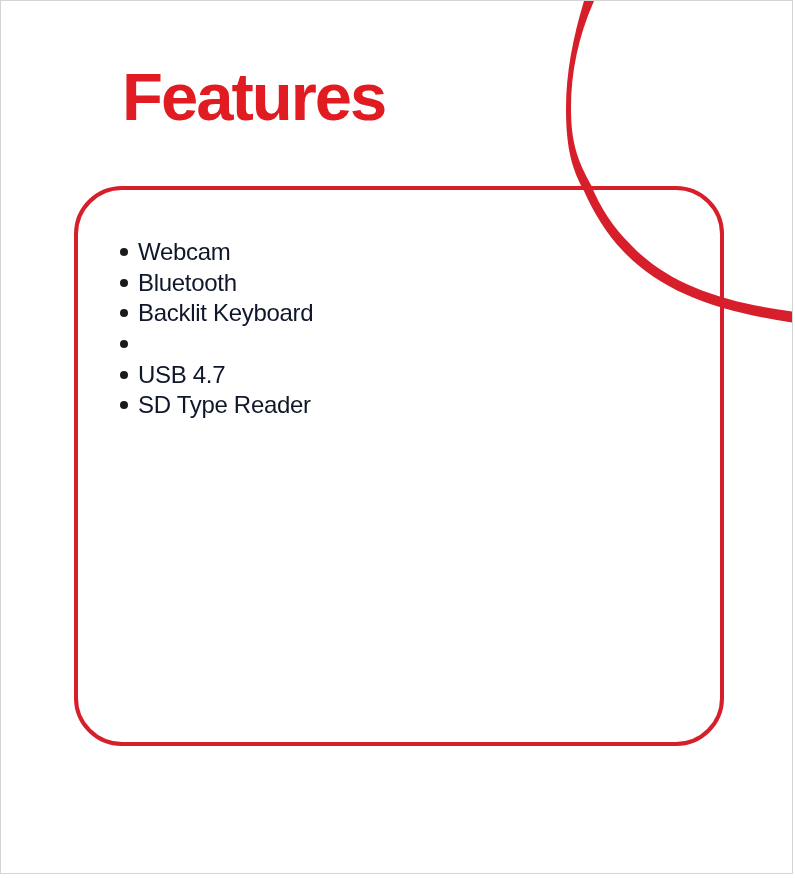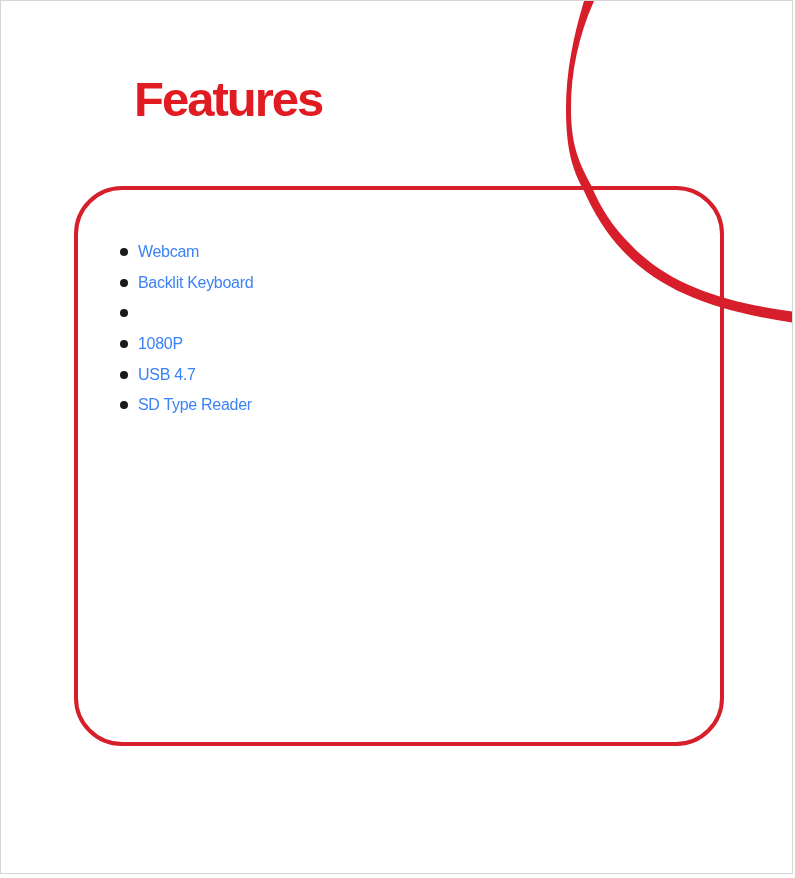--- a/index.html
+++ b/index.html
@@ -22,22 +22,22 @@
     height: 874px;
     box-sizing: border-box;
     border: 1px solid var(--frame-border-color, #d5d5d5);
     background: #ffffff;
     overflow: hidden;
   }
   .page-title {
     position: absolute;
     left: 121px;
     top: 62px;
-    margin: 12px;
-    font-size: 49px;
+    margin: 0;
+    font-size: 67px;
     line-height: 1;
     font-weight: bold;
     letter-spacing: -2px;
     color: var(--heading-color, #e11b22);
     white-space: nowrap;
     text-align: center;
   }
   .features-card {
     position: absolute;
     left: 73px;
@@ -64,22 +64,22 @@
   }
   .dot {
     width: 8px;
     height: 8px;
     border-radius: 50%;
     background: #1a1a1a;
     margin-right: 10px;
     flex: 0 0 auto;
   }
   .feature-label {
-    font-size: 16px;
-    color: #3b82f6;
+    font-size: 24px;
+    color: #0f172a;
     white-space: nowrap;
     letter-spacing: -0.3px;
     text-align: center;
   }
   .arc-decor {
     position: absolute;
     left: 0;
     top: 0;
     width: 795px;
     height: 878px;
@@ -112,28 +112,28 @@
 
   <div class="features-card"></div>
 
   <ul class="features-list">
     <li class="feature-item">
       <span class="dot"></span>
       <span class="feature-label">Webcam</span>
     </li>
     <li class="feature-item">
       <span class="dot"></span>
+      <span class="feature-label">Bluetooth</span>
+    </li>
+    <li class="feature-item">
+      <span class="dot"></span>
       <span class="feature-label">Backlit Keyboard</span>
     </li>
     <li class="feature-item">
       <span class="dot"></span>
-    </li>
-    <li class="feature-item">
-      <span class="dot"></span>
-      <span class="feature-label">1080P</span>
     </li>
     <li class="feature-item">
       <span class="dot"></span>
       <span class="feature-label">USB 4.7</span>
     </li>
     <li class="feature-item">
       <span class="dot"></span>
       <span class="feature-label">SD Type Reader</span>
     </li>
   </ul>

